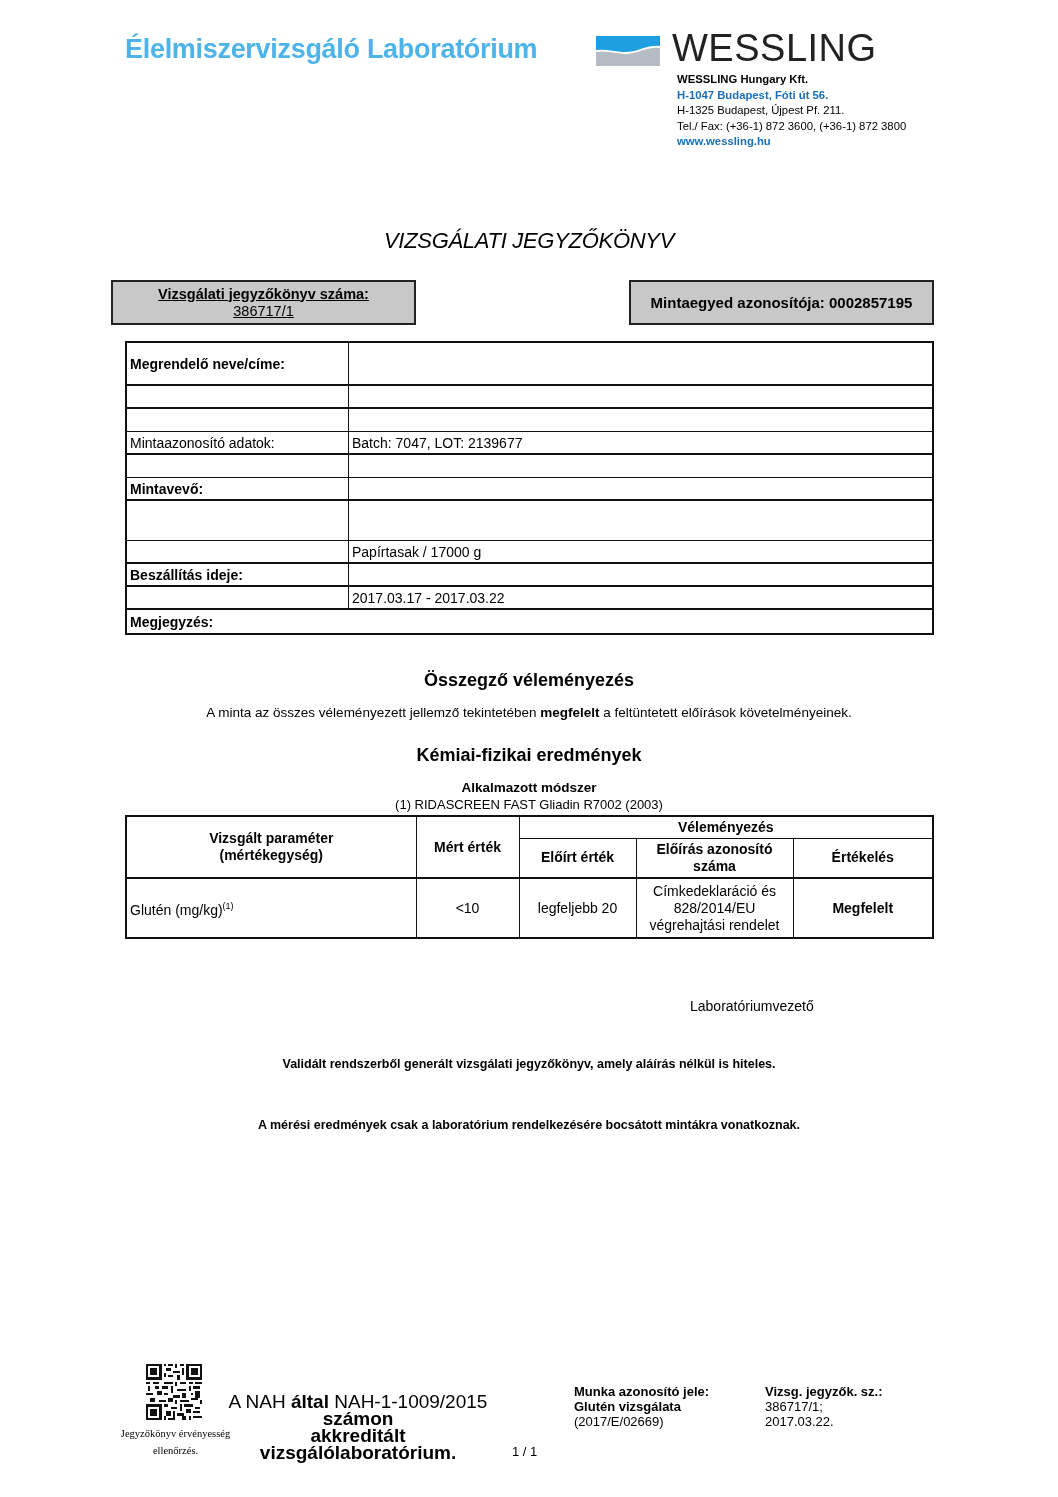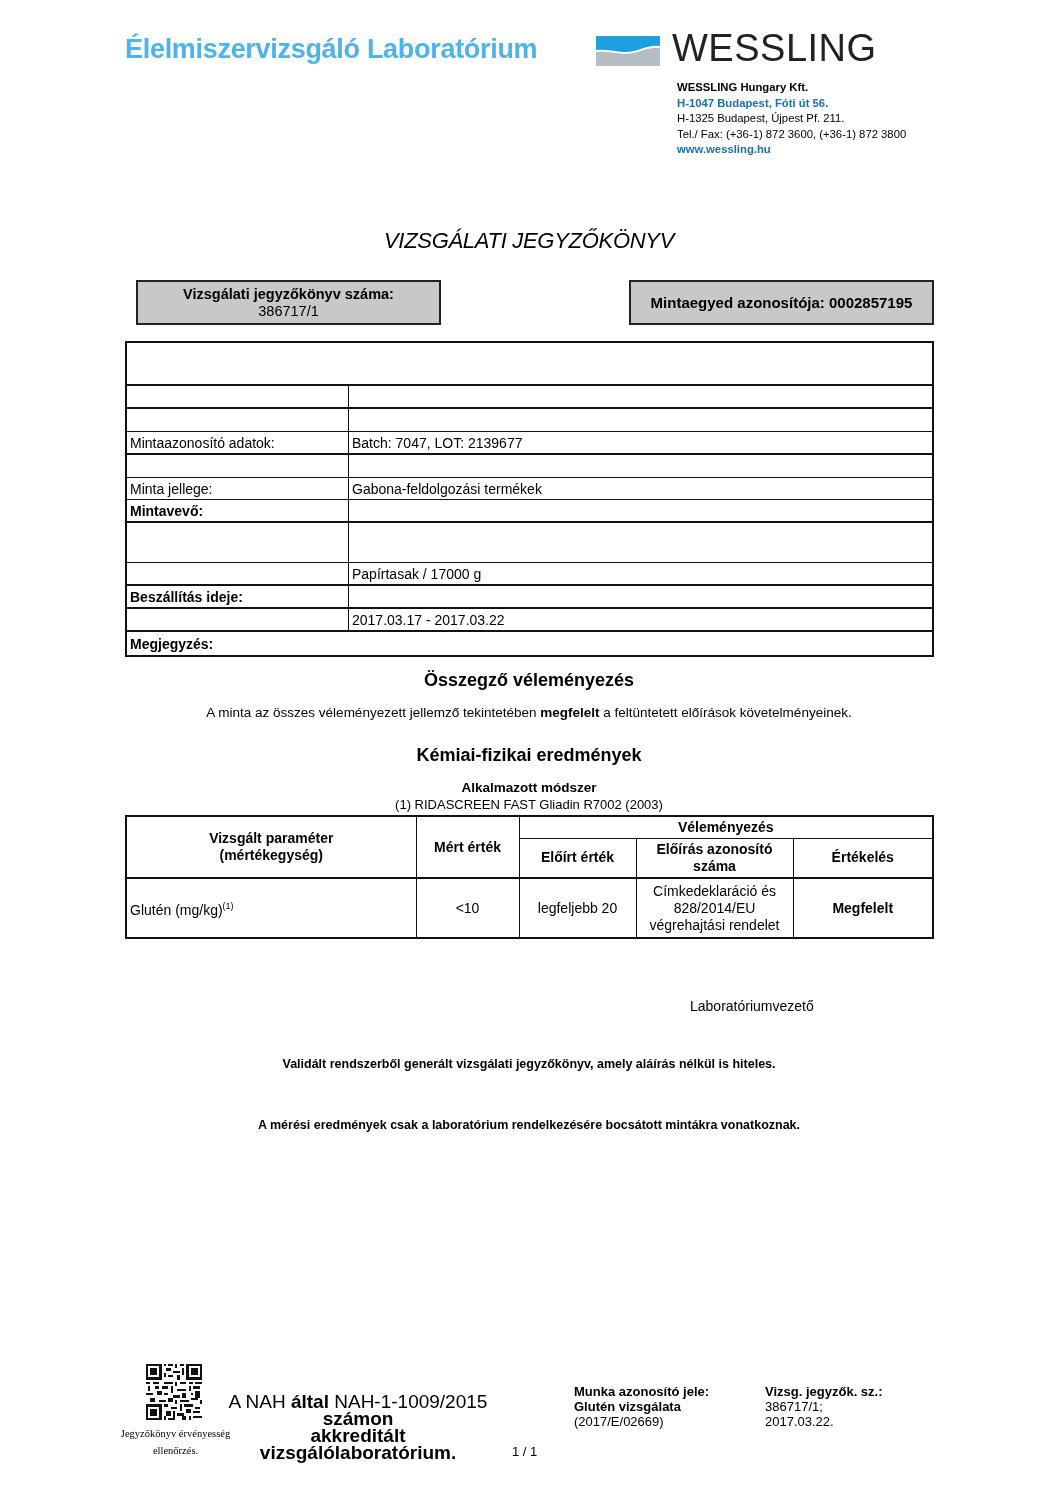--- a/index.html
+++ b/index.html
@@ -4,31 +4,31 @@
 <style>
   html, body { margin:0; padding:0; background:#fff; }
   body { width:1058px; height:1497px; position:relative; overflow:hidden;
          font-family:"Liberation Sans", sans-serif; color:#000; }
   .abs { position:absolute; }
 
   
   .lab-title { left:125px; top:34px; font-size:27px; font-weight:bold; color:#4db3e8; letter-spacing:-0.3px; }
   .logo { left:596px; top:36px; width:64px; height:30px; }
   .brand { left:672px; top:27px; font-size:38px; font-weight:normal; color:#222; letter-spacing:0.5px; }
-  .addr { left:677px; top:72px; font-size:11.3px; line-height:15.5px;margin-top:8px; }
+  .addr { left:677px; top:72px; font-size:11.3px; line-height:15.5px; }
   .addr .bold { font-weight:bold; }
   .addr .blue { color:#1a6fb8; font-weight:bold; }
 
   .doc-title { left:0; width:1058px; top:228px; text-align:center; font-size:22px; letter-spacing:-0.3px;font-style:italic; }
 
   .idbox { background:#c8c8c8; border:2px solid #222; box-sizing:border-box;
            font-size:14.5px; font-weight:bold; text-align:center; display:flex;
            flex-direction:column; justify-content:center; align-items:center; line-height:17px; }
   .idbox span { display:block; }
-  .idbox1 { left:136px; top:280px; width:305px; height:45px; }
+  .idbox1 { left:111px; top:280px; width:305px; height:45px;text-decoration:underline; }
   .idbox2 { left:629px; top:280px; width:305px; height:45px; font-size:15px; }
   .idbox .num { font-weight:normal; }
 
   
   .info { left:125px; top:341px; width:809px; border:2.5px solid #111; box-sizing:border-box; }
   .info .row { display:flex; border-bottom:1px solid #111; box-sizing:border-box; }
   .info .row.thick { border-bottom:2.5px solid #111; }
   .info .row:last-child { border-bottom:none; }
   .info .lc { width:222px; border-right:1px solid #111; box-sizing:border-box; padding-left:3px;
               font-size:14px; display:flex; align-items:center; }
@@ -92,41 +92,38 @@
 <div class="abs idbox idbox1">
   <span>Vizsgálati jegyzőkönyv száma:</span>
   <span class="num">386717/1</span>
 </div>
 <div class="abs idbox idbox2">
   <span>Mintaegyed azonosítója: 0002857195</span>
 </div>
 
 <div class="abs info">
   <div class="row thick" style="height:43px">
+    <div class="lc bold">Megrendelő neve/címe:</div>
     <div class="rc"></div>
   </div>
   <div class="row thick" style="height:23px">
     <div class="lc"></div>
     <div class="rc"></div>
   </div>
   <div class="row" style="height:23px">
     <div class="lc"></div>
     <div class="rc"></div>
   </div>
   <div class="row thick" style="height:23px">
     <div class="lc">Mintaazonosító adatok:</div>
     <div class="rc">Batch: 7047, LOT: 2139677</div>
   </div>
   <div class="row" style="height:23px">
     <div class="lc"></div>
     <div class="rc"></div>
-  </div>
-  <div class="row" style="height:22px">
-    <div class="lc">Minta jellege:</div>
-    <div class="rc">Gabona-feldolgozási termékek</div>
   </div>
   <div class="row thick" style="height:23px">
     <div class="lc bold">Mintavevő:</div>
     <div class="rc"></div>
   </div>
   <div class="row" style="height:40px">
     <div class="lc"></div>
     <div class="rc"></div>
   </div>
   <div class="row thick" style="height:23px">

